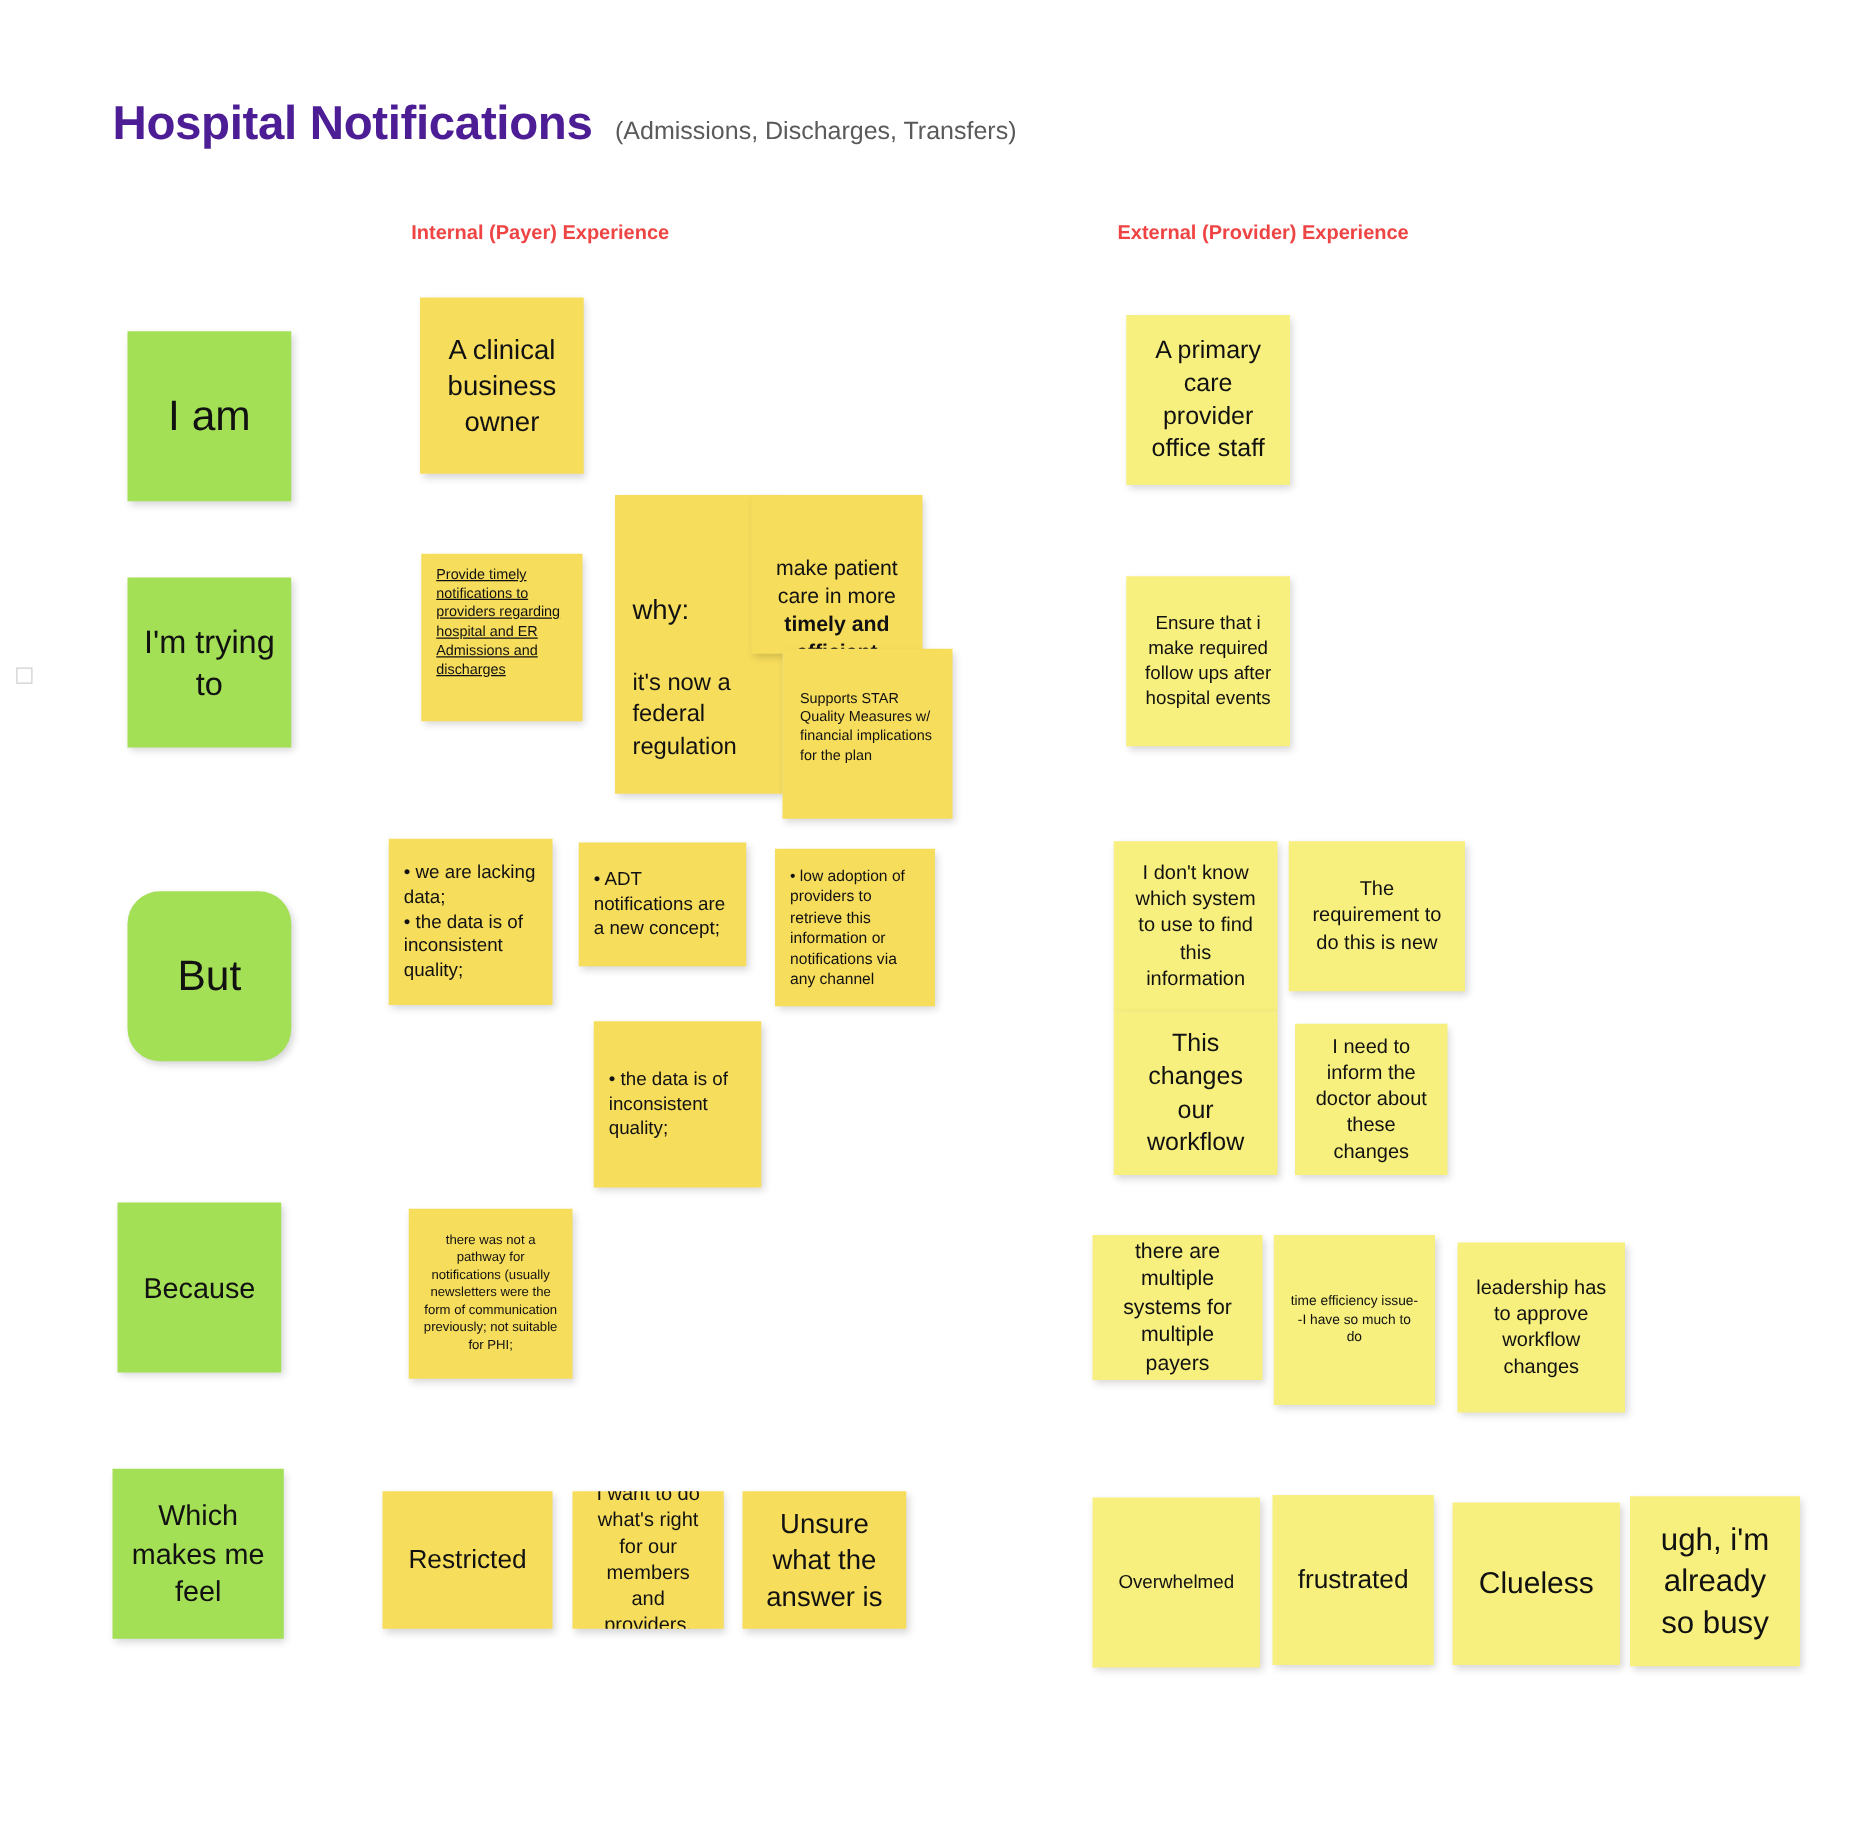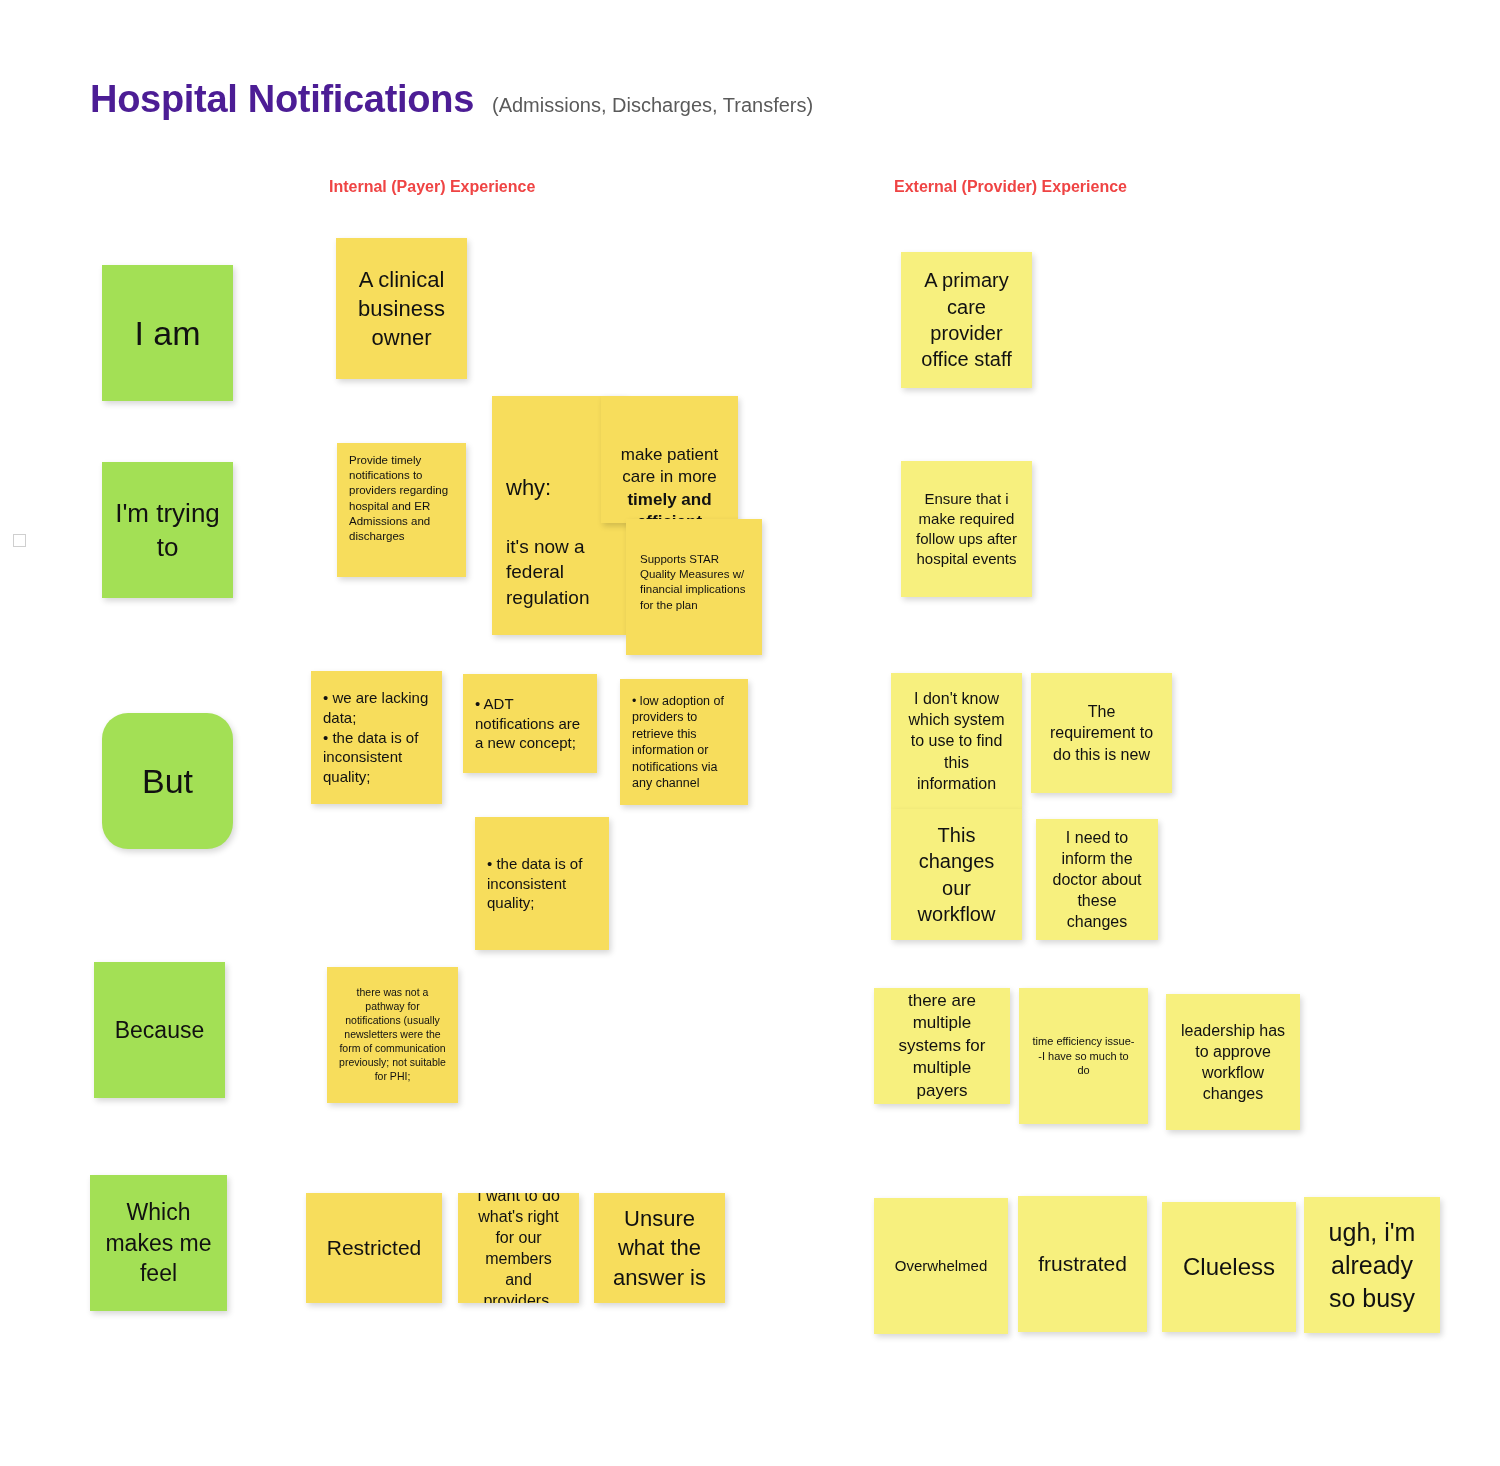--- a/index.html
+++ b/index.html
@@ -87,21 +87,21 @@
   </div>
 
   <div class="note green center" style="left:90px;top:1175px;width:137px;height:136px;font-size:23px;">
     <span>Which makes me feel</span>
   </div>
 
   <div class="note y-int center" style="left:336px;top:238px;width:131px;height:141px;font-size:22px;">
     <span>A clinical business owner</span>
   </div>
 
-  <div class="note y-int left top" style="left:337px;top:443px;width:129px;height:134px;font-size:11.5px;">
+  <div class="note y-int left top" style="left:337px;top:443px;width:129px;height:134px;font-size:11.5px;text-decoration:underline;">
     <span>Provide timely notifications to providers regarding hospital and ER Admissions and discharges</span>
   </div>
 
   <div class="note y-int left top" style="left:492px;top:396px;width:134px;height:239px;font-size:22px;padding:77px 14px;">
     <span>why:</span>
   </div>
 
   <div class="note y-int left" style="left:492px;top:521px;width:134px;height:114px;font-size:19px;padding:0 14px 12px;box-shadow:none;background:transparent;">
     <span>it's now a federal regulation</span>
   </div>

